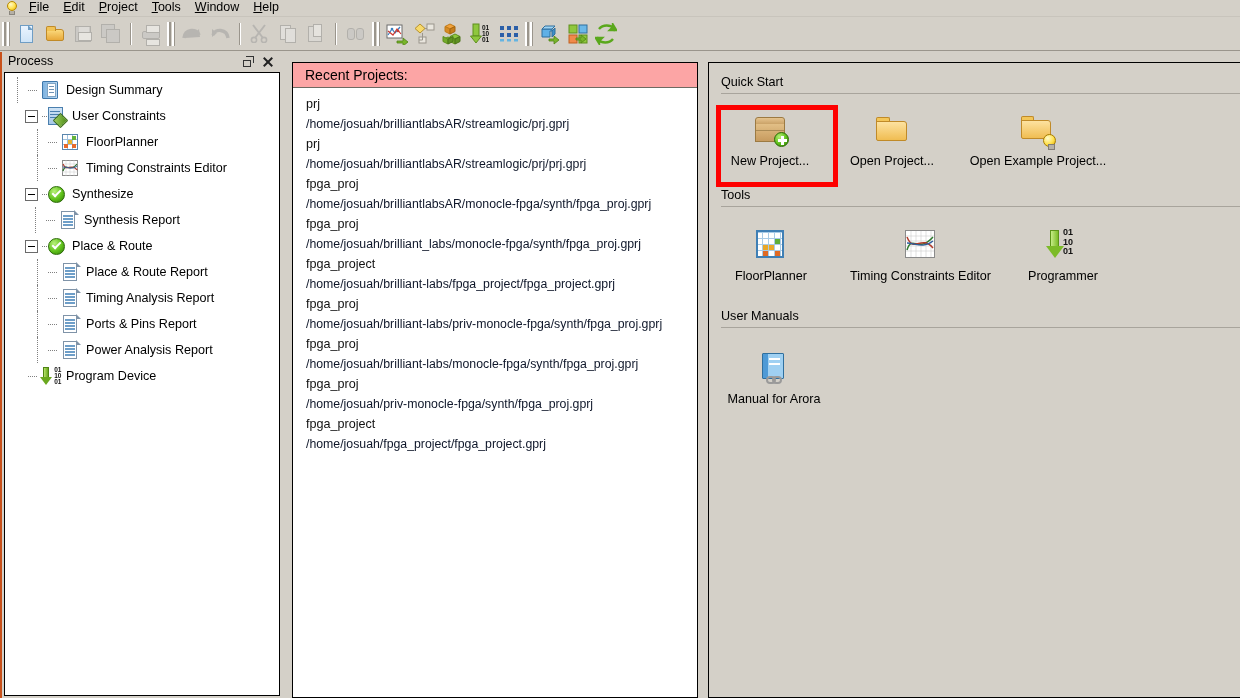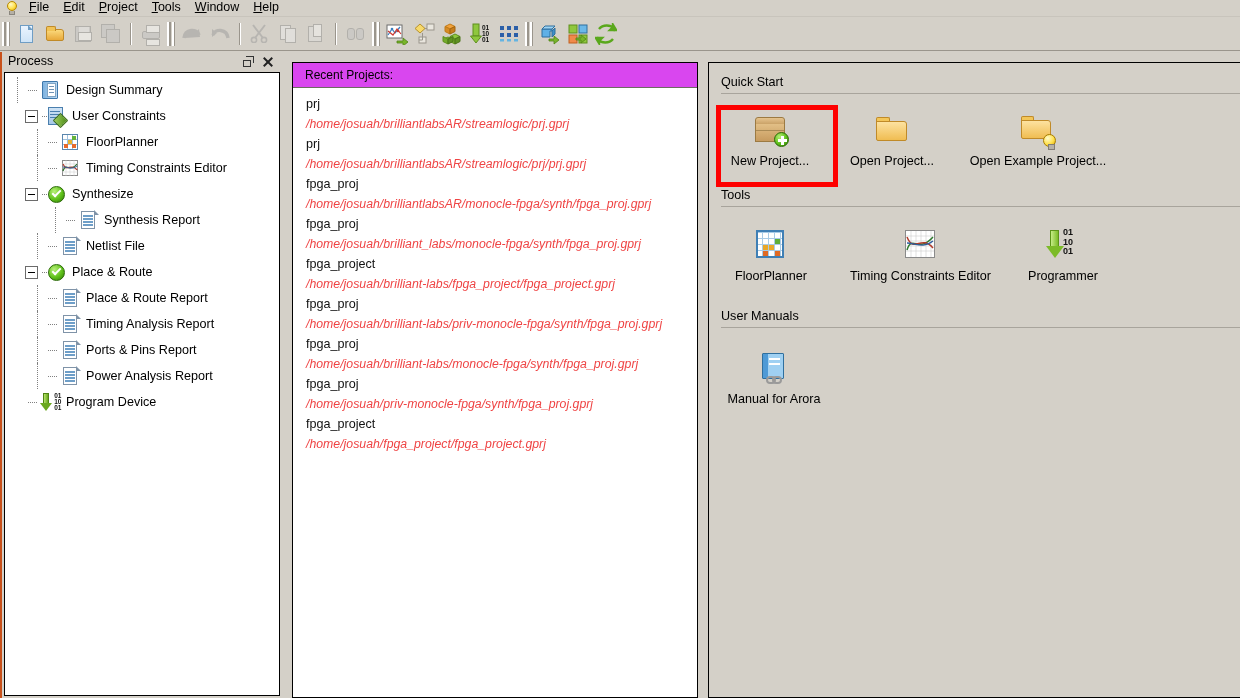--- a/index.html
+++ b/index.html
@@ -192,28 +192,28 @@
     position: absolute; top: 52px; width: 10px; height: 646px;
     background: #d4d0c8; cursor: col-resize;
   }
 
   
   .recent-panel {
     position: absolute; left: 292px; top: 62px; width: 406px; height: 636px;
     background: #ffffff; border: 1px solid #000;
   }
   .recent-head {
-    height: 25px; background: #d946ef; border-bottom: 1px solid #6e6a62;
+    height: 25px; background: #fca5a5; border-bottom: 1px solid #6e6a62;
     display: flex; align-items: center; padding-left: 12px;
-    font-size: 12px; color: #000;
+    font-size: 14px; color: #000;
   }
   .recent-list { padding: 7px 0 0 0; }
   .recent-item { padding: 0 10px 0 13px; cursor: default; }
   .rp-name { font-size: 12.6px; color: #111; line-height: 19px; display:block; }
-  .rp-path { font-size: 12.3px; color: #ef4444; line-height: 21px; display:block;font-style:italic; }
+  .rp-path { font-size: 12.3px; color: #0f172a; line-height: 21px; display:block; }
 
   
   .qs-panel {
     position: absolute; left: 708px; top: 62px; width: 540px; height: 636px;
     background: #d4d0c8; border: 1px solid #000; border-right: none;
   }
   .qs-section-title {
     font-size: 12.6px; color: #000; padding: 12px 0 4px 12px;
   }
   .qs-rule { height: 1px; background: #a8a49c; margin: 0 0 0 12px; }
@@ -559,47 +559,34 @@
           <span class="guide"></span>
           <span class="expander"></span>
           <span class="tdash" style="width:6px"></span>
           <span class="ticon i-ok">
             <span class="circ"></span>
               <span class="tick"></span>
           </span>
           <span class="tlabel">Synthesize</span>
         </div>
 
-        <div class="tnode" style="padding-left:44px">
+        <div class="tnode" style="padding-left:24px">
           <span class="guide vline"></span>
           <span class="tdash"></span>
           <span class="ticon i-report">
             <span class="doc"></span>
               <span class="fold"></span>
             <span class="ln" style="top:6px"></span>
               <span class="ln" style="top:9px"></span>
               <span class="ln" style="top:12px"></span>
               <span class="ln" style="top:15px"></span>
           </span>
           <span class="tlabel">Synthesis Report</span>
         </div>
 
-        <div class="tnode" style="padding-left:26px">
-          <span class="guide vline"></span>
-          <span class="tdash"></span>
-          <span class="ticon i-report">
-            <span class="doc"></span>
-              <span class="fold"></span>
-            <span class="ln" style="top:6px"></span>
-              <span class="ln" style="top:9px"></span>
-              <span class="ln" style="top:12px"></span>
-              <span class="ln" style="top:15px"></span>
-          </span>
-          <span class="tlabel">Netlist File</span>
-        </div>
 
         <div class="tnode">
           <span class="guide"></span>
           <span class="expander"></span>
           <span class="tdash" style="width:6px"></span>
           <span class="ticon i-ok">
             <span class="circ"></span>
               <span class="tick"></span>
           </span>
           <span class="tlabel">Place &amp; Route</span>

